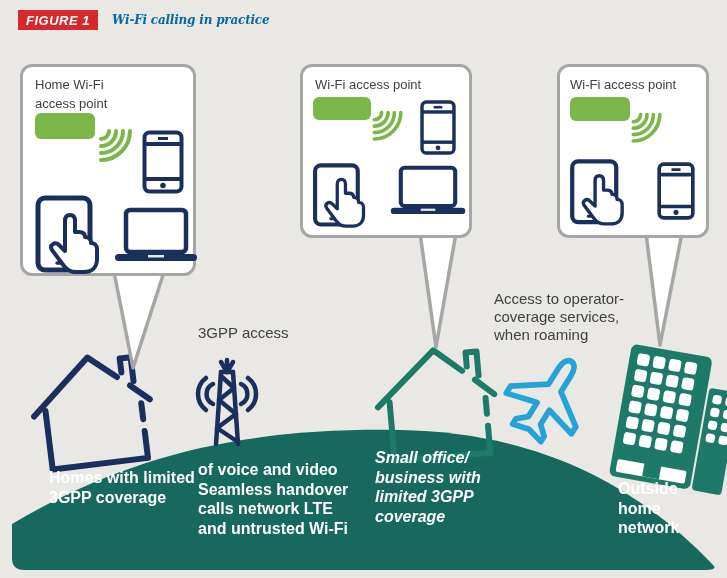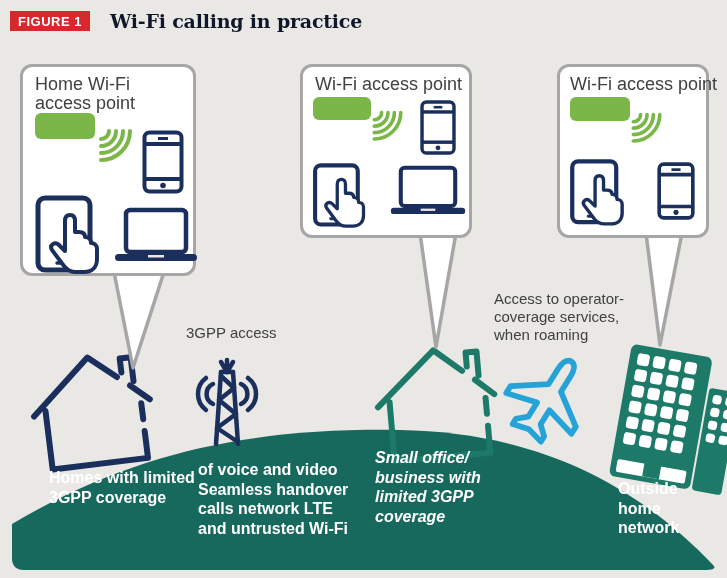--- a/index.html
+++ b/index.html
@@ -2,35 +2,35 @@
 <html><head>
 <meta charset="utf-8">
 <style>
   html,body{margin:0;padding:0;}
   #stage{
     position:relative;width:727px;height:578px;overflow:hidden;
     background:#e9e8e5;
     font-family:"Liberation Sans", sans-serif;
   }
   
-  .header{position:absolute;left:10px;top:10px;display:flex;align-items:center;gap:20px;}
+  .header{position:absolute;left:18px;top:10px;display:flex;align-items:center;gap:14px;font-style:italic;}
   .badge{
     background:#d7282e;color:#fff;font-weight:bold;font-size:13px;
     padding:3px 8px 2px 8px;letter-spacing:.5px;
   }
   .title{
-    font-family:"DejaVu Serif", serif;font-weight:bold;font-size:19px;color:#0f172a;
+    font-family:"DejaVu Serif", serif;font-weight:bold;font-size:12px;color:#0369a1;
     letter-spacing:-0.2px;
   }
   
   .bubble{
     position:absolute;background:#fff;border:3px solid #a6a6a6;border-radius:12px;
   }
   .bubble .blabel{
-    position:absolute;left:12px;top:8px;font-size:18px;line-height:19px;color:#414042;
+    position:absolute;left:12px;top:8px;font-size:13px;line-height:19px;color:#414042;
   }
   .router{position:absolute;background:#7ab648;border-radius:6px;}
   .tail{position:absolute;}
   .icon{position:absolute;}
   .line{white-space:nowrap;}
   
   .bandtext{
     position:absolute;color:#ffffff;font-weight:bold;font-size:16px;line-height:19.5px;
   }
   .graytext{
@@ -137,21 +137,21 @@
         <div class="win"></div>
           <div class="win"></div>
         <div class="win"></div>
           <div class="win"></div>
         <div class="win"></div>
           <div class="win"></div>
       </div>
     </div>
   </div>
 
-  <div class="graytext" style="left:186px;top:324px;">
+  <div class="graytext" style="left:198px;top:324px;">
     <div class="line">3GPP access</div>
   </div>
 
   <div class="graytext" style="left:494px;top:290px;">
     <div class="line">Access to operator-</div>
     <div class="line">coverage services,</div>
     <div class="line">when roaming</div>
   </div>
 
   <div class="bandtext" style="left:49px;top:468px;">

